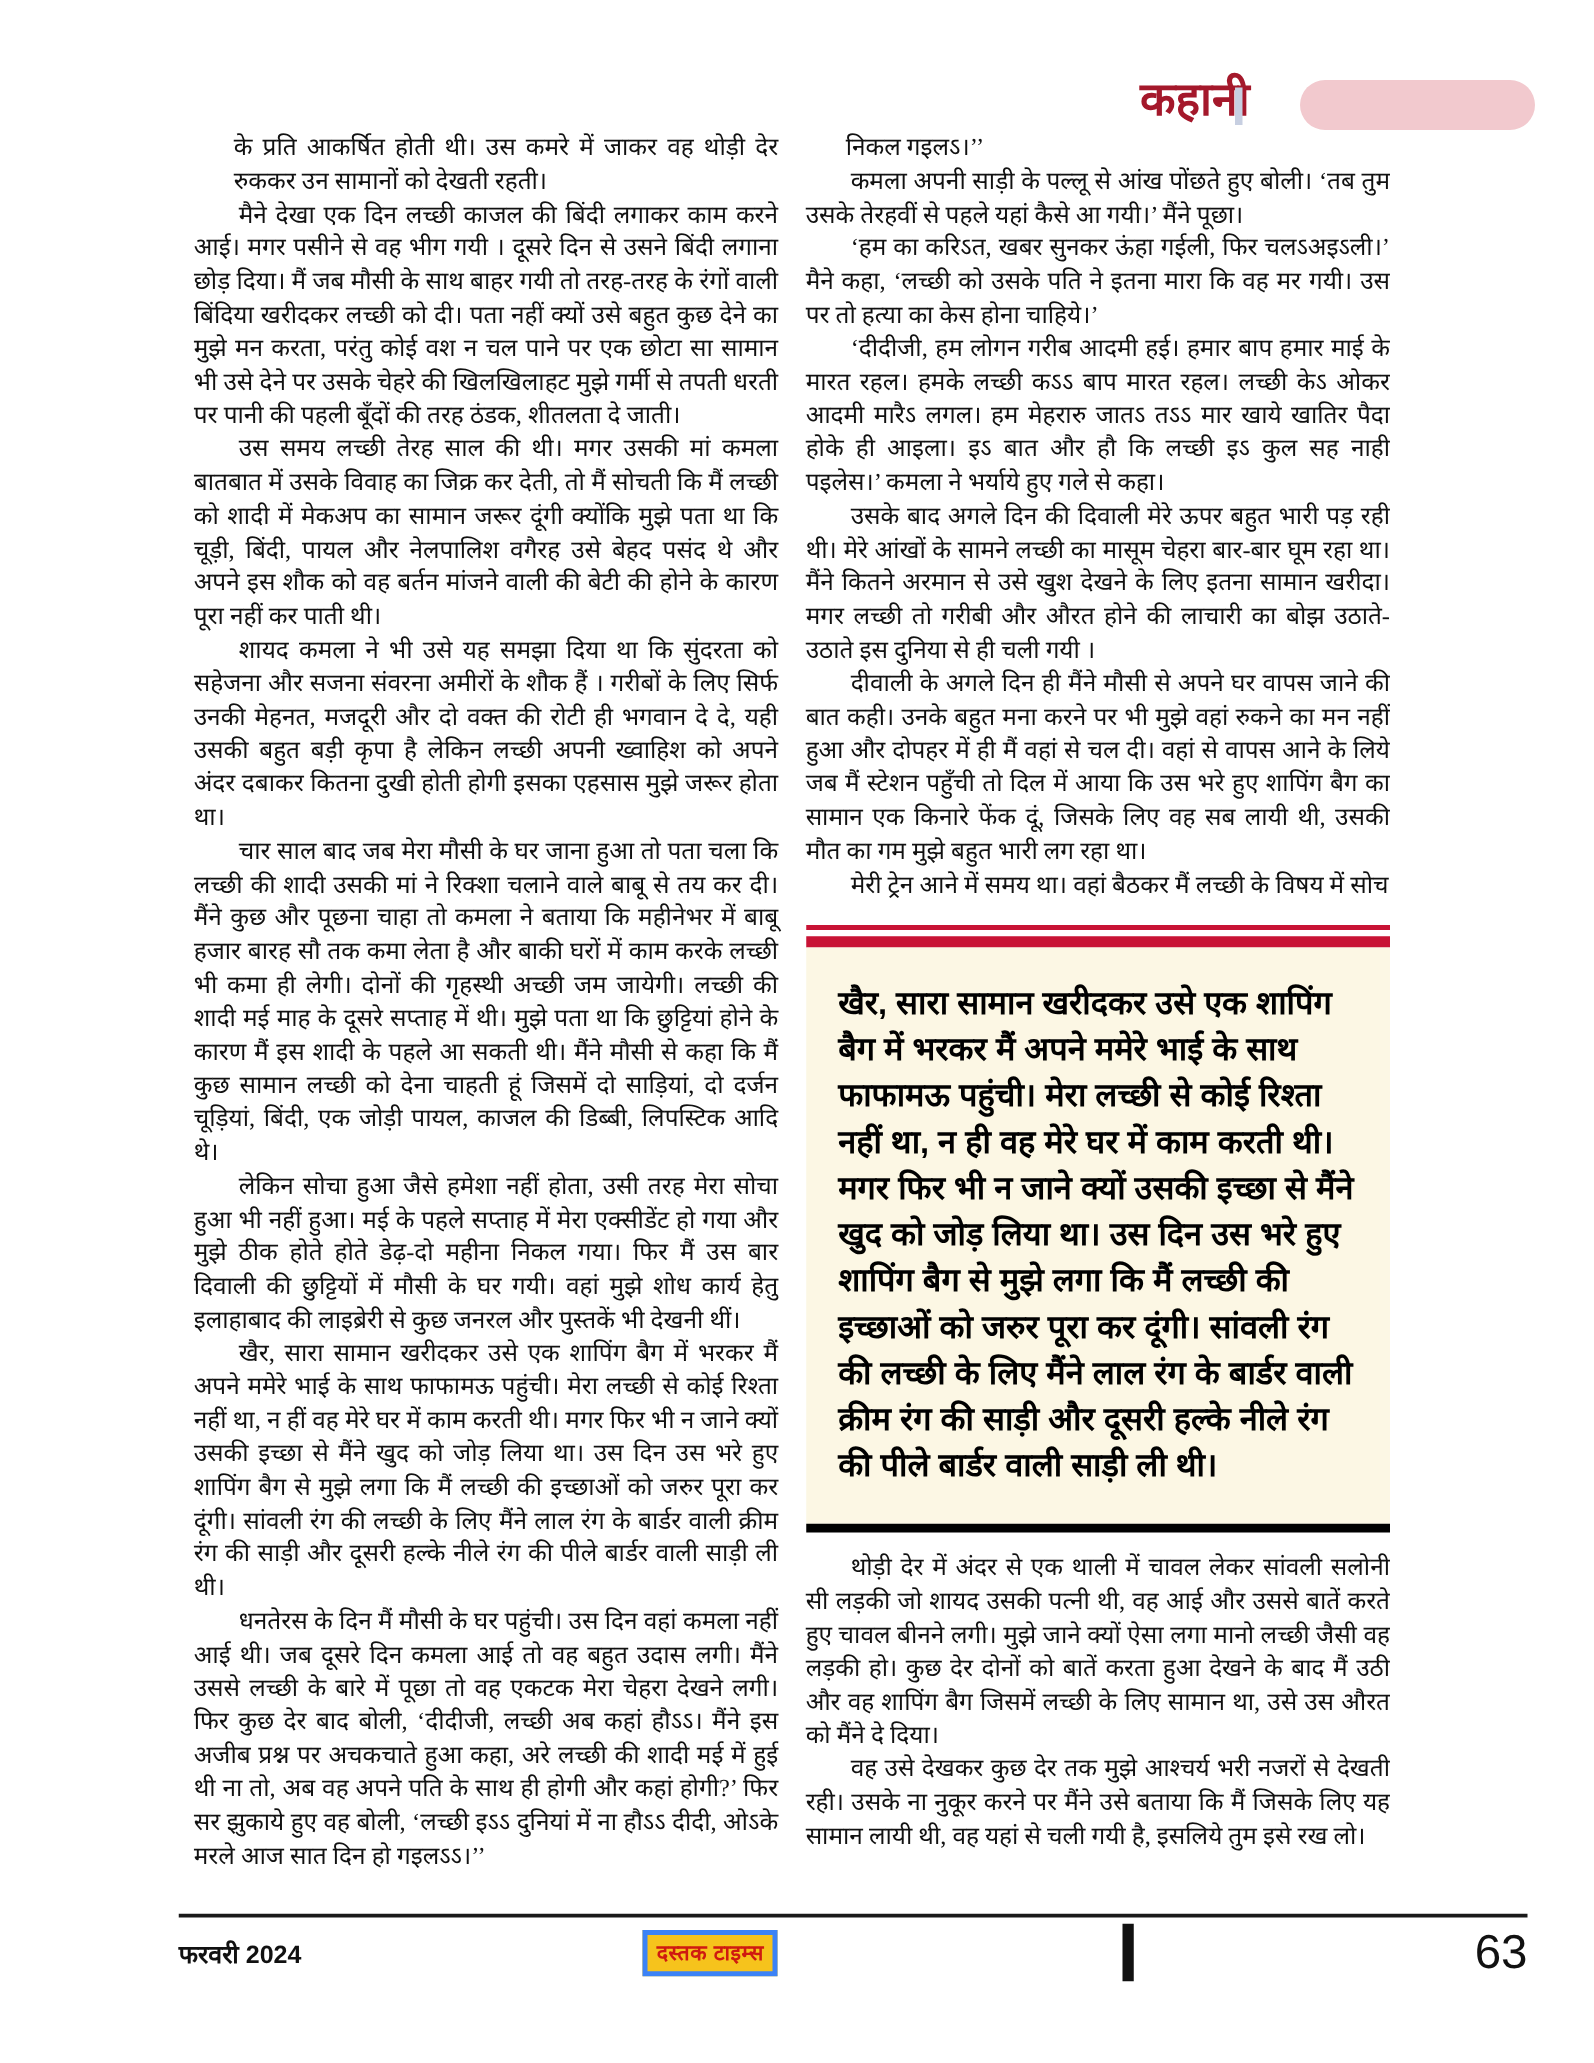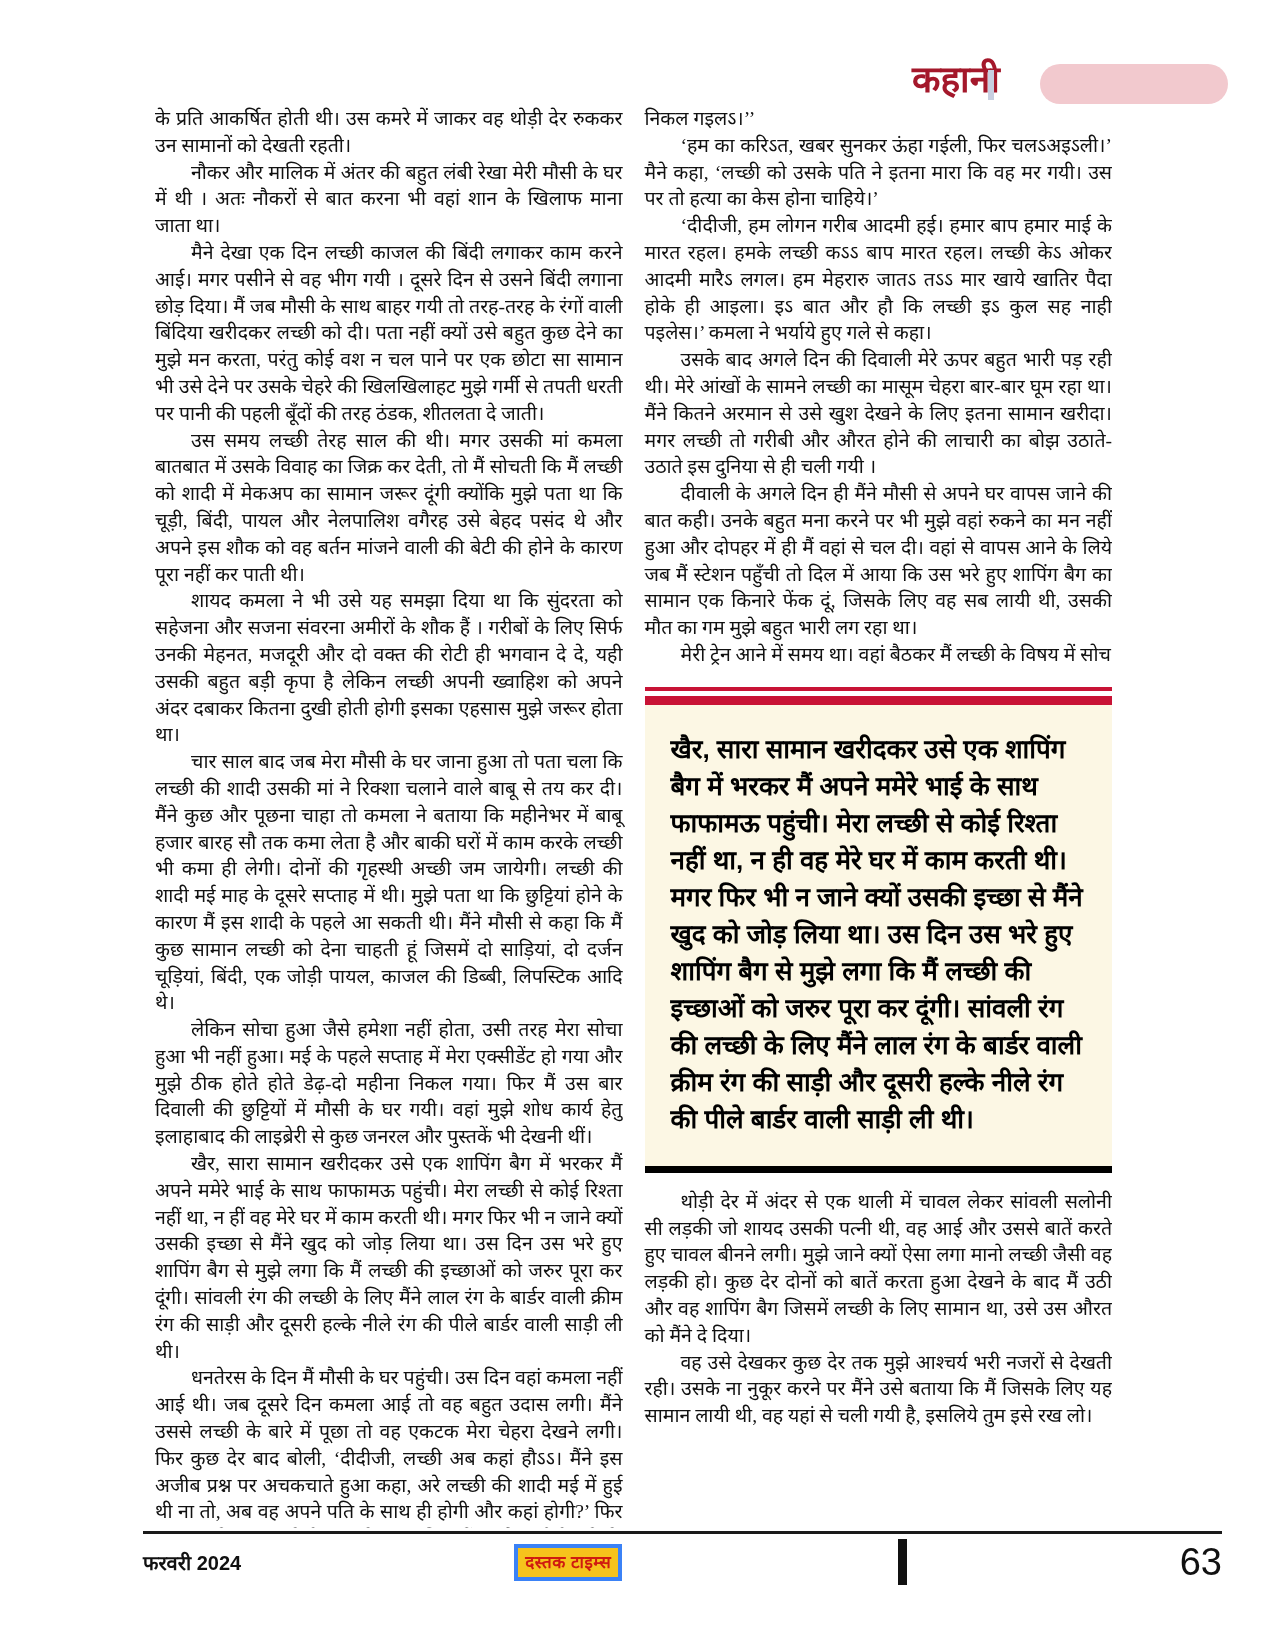--- a/index.html
+++ b/index.html
@@ -41,21 +41,21 @@
   
   .columns{
     position:absolute;top:106px;left:155px;width:957px;height:1422px;
     display:flex;gap:22px;overflow:hidden;
   }
   .col{flex:1 1 0;min-width:0;}
   .col p.para{
     margin:0;font-size:19.5px;line-height:26.8px;
     text-align:justify;text-indent:36px;
   }
-  .col p.para.no-indent{text-indent:0;}
+  .col p.para.no-indent{text-indent:0;margin-left:32px;}
 
   
   .pullquote{margin:18px 0 16px 0;}
   .pq-rule-thin{height:4px;background:var(--rule-red);margin-bottom:5px;}
   .pq-rule-thick{height:9px;background:var(--rule-red);}
   .pq-body{
     background:var(--quote-bg);
     padding:26px 20px 28px 26px;
   }
   .pq-body p{
@@ -96,32 +96,32 @@
 
   <div class="header">
     <span class="section-title">कहानी</span>
     <span class="header-divider"></span>
     <span class="header-pill"></span>
   </div>
 
   <div class="columns">
     <div class="col" id="col-left">
         <p class="para no-indent">के प्रति आकर्षित होती थी। उस कमरे में जाकर वह थोड़ी देर रुककर उन सामानों को देखती रहती।</p>
-        <p class="para">नौकर और मालिक में अंतर की बहुत लंबी रेखा मेरी मौसी के घर में थी । अतः नौकरों से बात करना भी वहां शान के खिलाफ माना जाता था।</p>
         <p class="para">मैने देखा एक दिन लच्छी काजल की बिंदी लगाकर काम करने आई। मगर पसीने से वह भीग गयी । दूसरे दिन से उसने बिंदी लगाना छोड़ दिया। मैं जब मौसी के साथ बाहर गयी तो तरह-तरह के रंगों वाली बिंदिया खरीदकर लच्छी को दी। पता नहीं क्यों उसे बहुत कुछ देने का मुझे मन करता, परंतु कोई वश न चल पाने पर एक छोटा सा सामान भी उसे देने पर उसके चेहरे की खिलखिलाहट मुझे गर्मी से तपती धरती पर पानी की पहली बूँदों की तरह ठंडक, शीतलता दे जाती।</p>
         <p class="para">उस समय लच्छी तेरह साल की थी। मगर उसकी मां कमला बातबात में उसके विवाह का जिक्र कर देती,  तो मैं सोचती कि मैं लच्छी को शादी में मेकअप का सामान जरूर दूंगी क्योंकि मुझे पता था कि चूड़ी, बिंदी, पायल और नेलपालिश वगैरह उसे बेहद पसंद थे और अपने इस शौक को वह बर्तन मांजने वाली की बेटी की होने के कारण पूरा नहीं कर पाती थी।</p>
         <p class="para">शायद कमला ने भी उसे यह समझा दिया था कि सुंदरता को सहेजना और सजना संवरना अमीरों के शौक हैं  । गरीबों के लिए सिर्फ उनकी मेहनत, मजदूरी और दो वक्त की रोटी ही भगवान दे दे, यही उसकी बहुत बड़ी कृपा है लेकिन लच्छी अपनी ख्वाहिश को अपने अंदर दबाकर कितना दुखी होती होगी इसका एहसास मुझे जरूर होता था।</p>
         <p class="para">चार साल बाद जब मेरा मौसी के घर जाना हुआ तो पता चला कि लच्छी की शादी उसकी मां ने रिक्शा चलाने वाले बाबू से तय कर दी। मैंने कुछ और पूछना चाहा तो कमला ने बताया कि महीनेभर में बाबू हजार बारह सौ तक कमा लेता है और बाकी घरों में काम करके लच्छी भी कमा ही लेगी। दोनों की गृहस्थी अच्छी जम जायेगी। लच्छी की शादी मई माह के दूसरे सप्ताह में  थी। मुझे पता था कि छुट्टियां होने के  कारण मैं इस शादी के पहले आ सकती थी। मैंने मौसी से कहा कि मैं कुछ सामान लच्छी को देना चाहती हूं जिसमें दो साड़ियां, दो दर्जन चूड़ियां, बिंदी, एक जोड़ी पायल, काजल की डिब्बी, लिपस्टिक आदि थे।</p>
         <p class="para">लेकिन सोचा हुआ जैसे हमेशा नहीं होता, उसी तरह मेरा सोचा हुआ भी नहीं हुआ। मई के पहले सप्ताह में  मेरा एक्सीडेंट हो गया और मुझे ठीक होते होते डेढ़-दो महीना निकल गया। फिर मैं  उस बार दिवाली की छुट्टियों में  मौसी के  घर गयी। वहां मुझे शोध कार्य हेतु इलाहाबाद की लाइब्रेरी से कुछ जनरल और पुस्तकें  भी देखनी थीं।</p>
         <p class="para">खैर, सारा सामान खरीदकर उसे एक शापिंग बैग में  भरकर मैं  अपने ममेरे भाई के साथ फाफामऊ पहुंची। मेरा लच्छी से कोई रिश्ता नहीं था, न हीं वह मेरे घर में  काम करती थी। मगर फिर भी न जाने क्यों उसकी इच्छा से मैंने खुद को जोड़ लिया था। उस दिन उस भरे हुए शापिंग बैग से मुझे लगा कि मैं लच्छी की इच्छाओं को जरुर पूरा कर दूंगी। सांवली रंग की लच्छी के लिए मैंने लाल रंग के बार्डर वाली क्रीम रंग की साड़ी और दूसरी हल्के नीले रंग की पीले बार्डर वाली साड़ी ली थी।</p>
         <p class="para">धनतेरस के दिन मैं मौसी के घर पहुंची। उस दिन वहां कमला नहीं आई थी। जब दूसरे दिन कमला आई तो वह बहुत उदास लगी। मैंने उससे लच्छी के बारे में पूछा तो वह एकटक मेरा चेहरा देखने लगी। फिर कुछ देर बाद बोली, ‘दीदीजी, लच्छी अब कहां हौऽऽ। मैंने इस अजीब प्रश्न पर अचकचाते हुआ कहा, अरे लच्छी की शादी मई में हुई थी ना तो, अब वह अपने पति के साथ ही होगी और कहां होगी?’ फिर सर झुकाये हुए वह बोली, ‘लच्छी इऽऽ दुनियां में ना हौऽऽ दीदी, ओऽके मरले आज सात दिन हो गइलऽऽ।’’</p>
       </div>
     <div class="col">
       <div id="right-top">
           <p class="para no-indent">निकल गइलऽ।’’</p>
+          <p class="para">कमला अपनी साड़ी के पल्लू से आंख पोंछते हुए बोली। ‘तब तुम उसके तेरहवीं से पहले यहां कैसे आ गयी।’ मैंने पूछा।</p>
           <p class="para">‘हम का करिऽत, खबर सुनकर ऊंहा गईली, फिर चलऽअइऽली।’ मैने कहा, ‘लच्छी को उसके पति ने इतना मारा कि वह मर गयी। उस पर तो हत्या का केस होना चाहिये।’</p>
           <p class="para">‘दीदीजी, हम लोगन गरीब आदमी हई। हमार बाप हमार माई के मारत रहल। हमके लच्छी कऽऽ बाप मारत रहल। लच्छी केऽ ओकर आदमी मारैऽ लगल। हम मेहरारु जातऽ तऽऽ मार खाये खातिर पैदा होके ही आइला। इऽ बात और हौ कि लच्छी इऽ कुल सह नाही पइलेस।’ कमला ने भर्याये हुए गले से कहा।</p>
           <p class="para">उसके बाद अगले दिन की दिवाली मेरे ऊपर बहुत भारी पड़ रही थी। मेरे आंखों के सामने लच्छी का मासूम चेहरा बार-बार घूम रहा था। मैंने कितने अरमान से उसे खुश देखने के लिए इतना सामान खरीदा। मगर लच्छी तो गरीबी और औरत होने की लाचारी का बोझ उठाते-उठाते इस दुनिया से ही चली गयी ।</p>
           <p class="para">दीवाली के अगले दिन ही मैंने मौसी से अपने घर  वापस जाने की बात कही। उनके बहुत मना करने पर भी मुझे वहां रुकने का मन नहीं हुआ और दोपहर में ही मैं वहां से चल दी। वहां से वापस आने के लिये जब मैं स्टेशन पहुँची तो दिल में आया कि उस भरे हुए शापिंग बैग का सामान एक किनारे फेंक दूं, जिसके लिए वह सब लायी थी, उसकी मौत का गम मुझे बहुत भारी लग रहा था।</p>
           <p class="para">मेरी ट्रेन आने में समय था। वहां बैठकर मैं लच्छी के विषय में सोच</p>
         </div>
       <div class="pullquote">
         <div class="pq-rule-thin"></div>
         <div class="pq-rule-thick"></div>
         <div class="pq-body">

